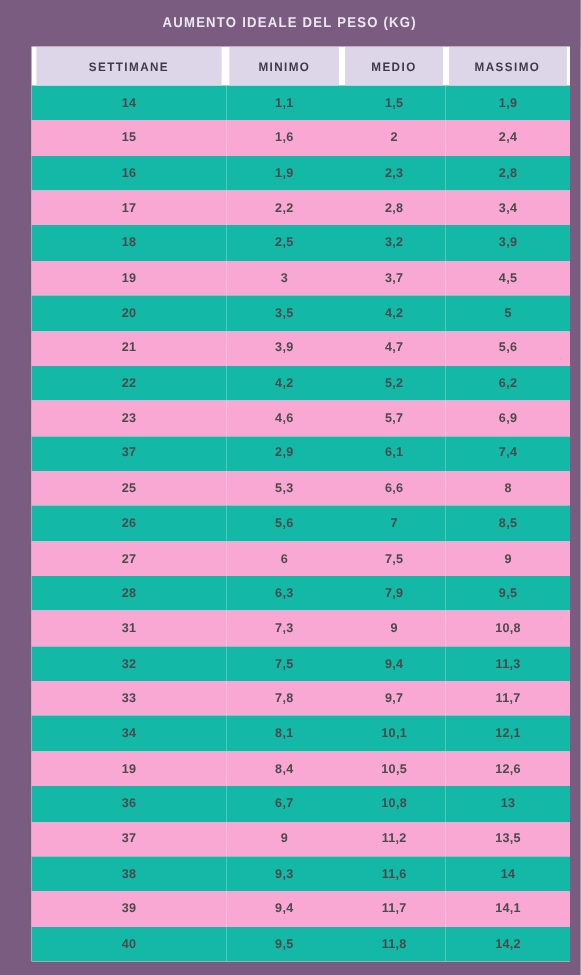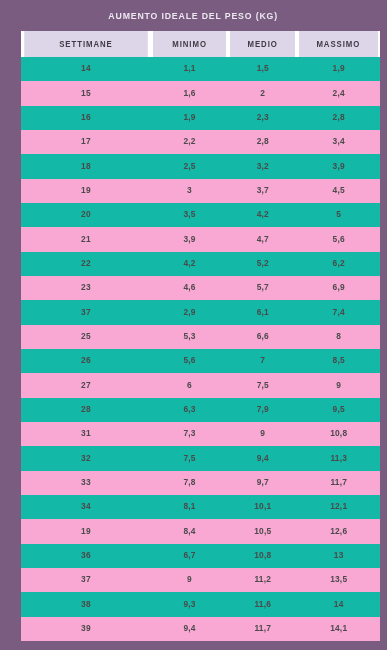--- a/index.html
+++ b/index.html
@@ -258,17 +258,23 @@
             <td>9,3</td>
             <td>11,6</td>
             <td>14</td>
           </tr>
           <tr class="even">
             <td>39</td>
             <td>9,4</td>
             <td>11,7</td>
             <td>14,1</td>
           </tr>
+          <tr class="odd">
+            <td>40</td>
+            <td>9,5</td>
+            <td>11,8</td>
+            <td>14,2</td>
+          </tr>
         </tbody>
     </table>
   </div>
 
 </div>
 
 </body></html>

